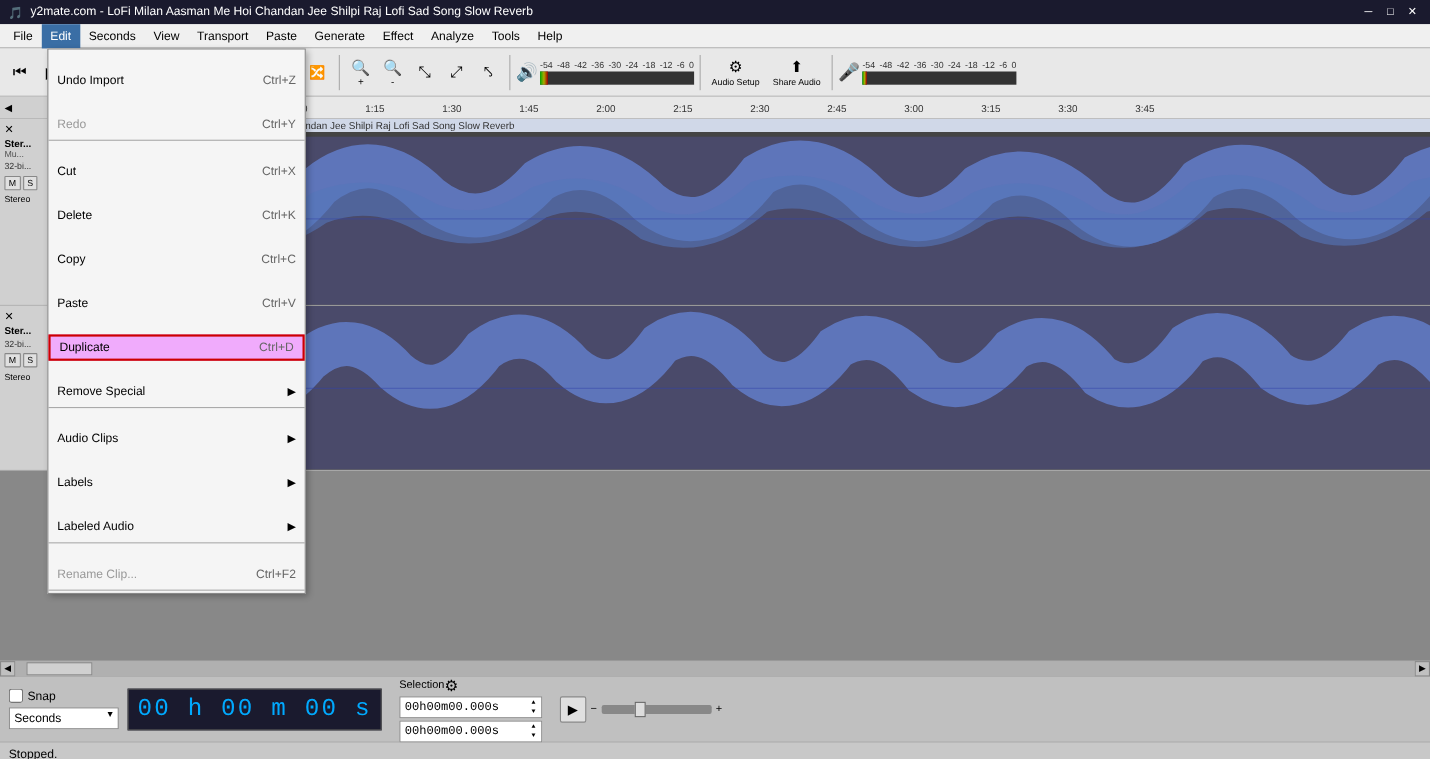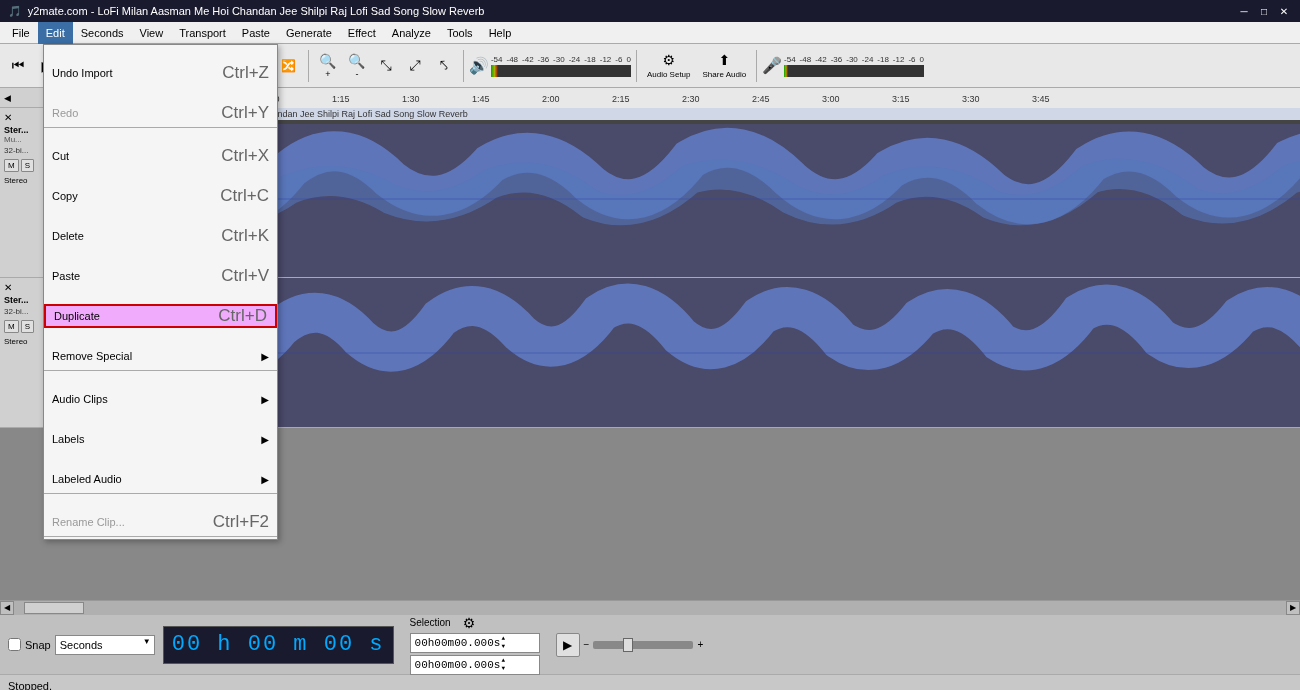--- a/index.html
+++ b/index.html
@@ -34,43 +34,43 @@
     
     .track-container { display: flex; height: 170px; border-bottom: 1px solid #aaa; }
     .track-info { width: 90px; background: #d0d0d0; border-right: 1px solid #aaa; padding: 4px; display: flex; flex-direction: column; font-size: 9px; }
     .track-waveform { flex: 1; background: #444; position: relative; overflow: hidden; cursor: pointer; }
 
     
     #edit-menu { position: absolute; left: 43px; top: 44px; width: 235px; background: #f5f5f5; border: 1px solid #888; box-shadow: 2px 2px 6px rgba(0,0,0,0.3); z-index: 1000; }
     .menu-entry { display: flex; align-items: center; height: 24px; padding: 0 8px; cursor: pointer; position: relative; margin-top: 16px; }
     .menu-entry.disabled { color: #999; cursor: default; }
     .menu-entry .entry-label { flex: 1; font-size: 11px; }
-    .menu-entry .entry-shortcut { font-size: 17px; color: #666; }
+    .menu-entry .entry-shortcut { font-size: 11px; color: #666; }
     .menu-entry .entry-arrow { font-size: 10px; margin-left: 4px; }
     .menu-separator { height: 1px; background: #aaa; margin: 2px 0; }
     .menu-entry.duplicate-item { background: #f0abfc; border: 2px solid #cc0000; }
 
     
     #status-bar { height: 22px; background: #c8c8c8; border-top: 1px solid #aaa; display: flex; align-items: center; padding: 0 8px; font-size: 11px; }
 
     
     #bottom-toolbar { height: 60px; background: #c0c0c0; border-top: 1px solid #999; display: flex; align-items: center; padding: 4px 8px; gap: 8px; }
     
     
-    .snap-area { display: flex; flex-direction: row; gap: 4px; }
+    .snap-area { display: flex; flex-direction: column; gap: 4px; }
     .snap-row { display: flex; align-items: center; gap: 4px; }
     
     
     .time-display { background: #1a1a2e; color: #00aaff; font-family: 'Courier New', monospace; font-size: 22px; padding: 4px 8px; border: 1px solid #555; letter-spacing: 2px; height: 38px; display: flex; align-items: center; min-width: 200px; }
 
     
     .selection-area { display: flex; flex-direction: column; gap: 2px; margin-left: 8px; }
     .selection-label { font-size: 10px; }
     .selection-input { display: flex; align-items: center; gap: 2px; }
-    .sel-time-box { background: #fff; border: 1px solid #888; padding: 2px 4px; font-family: 'Courier New', monospace; font-size: 11px; width: 130px; height: 20px; display: flex; align-items: center; }
+    .sel-time-box { background: #fff; border: 1px solid #888; padding: 2px 4px; font-family: 'Courier New', monospace; font-size: 11px; width: 130px; height: 20px; display: flex; align-items: center; justify-content: space-between; }
     .sel-time-box .spin-btns { display: flex; flex-direction: column; }
     .spin-btn { font-size: 6px; cursor: pointer; line-height: 1; padding: 1px; }
 
     
     .playback-controls { display: flex; align-items: center; gap: 4px; margin-left: 8px; }
     .play-btn { width: 24px; height: 24px; background: #e0e0e0; border: 1px solid #888; border-radius: 2px; display: flex; align-items: center; justify-content: center; cursor: pointer; font-size: 12px; }
     
     
     .speed-slider-container { display: flex; align-items: center; gap: 4px; width: 120px; }
     .speed-slider { width: 100px; height: 8px; background: #888; position: relative; border-radius: 2px; }
@@ -242,26 +242,26 @@
   <div class="menu-entry disabled">
     <span class="entry-label">Redo</span>
     <span class="entry-shortcut">Ctrl+Y</span>
   </div>
   <div class="menu-separator"></div>
   <div class="menu-entry">
     <span class="entry-label">Cut</span>
     <span class="entry-shortcut">Ctrl+X</span>
   </div>
   <div class="menu-entry">
+    <span class="entry-label">Delete</span>
+    <span class="entry-shortcut">Ctrl+K</span>
+  </div>
+  <div class="menu-entry">
     <span class="entry-label">Copy</span>
     <span class="entry-shortcut">Ctrl+C</span>
-  </div>
-  <div class="menu-entry">
-    <span class="entry-label">Delete</span>
-    <span class="entry-shortcut">Ctrl+K</span>
   </div>
   <div class="menu-entry">
     <span class="entry-label">Paste</span>
     <span class="entry-shortcut">Ctrl+V</span>
   </div>
   <div class="menu-entry duplicate-item">
     <span class="entry-label">Duplicate</span>
     <span class="entry-shortcut">Ctrl+D</span>
   </div>
   <div class="menu-entry">
@@ -412,21 +412,21 @@
         </select>
       </div>
     </div>
   </div>
 
   <div class="time-display">
     <span>00 h 00 m 00 s</span>
   </div>
 
   <div class="selection-area">
-    <div style="display:flex;align-items:center;gap:12px;">
+    <div style="display:flex;align-items:center;gap:0;">
       <span class="selection-label">Selection</span>
       <span class="gear-icon">⚙</span>
     </div>
     <div class="selection-input">
       <div class="sel-time-box">
         <span>00h00m00.000s</span>
         <div class="spin-btns">
           <span class="spin-btn">▲</span>
           <span class="spin-btn">▼</span>
         </div>

